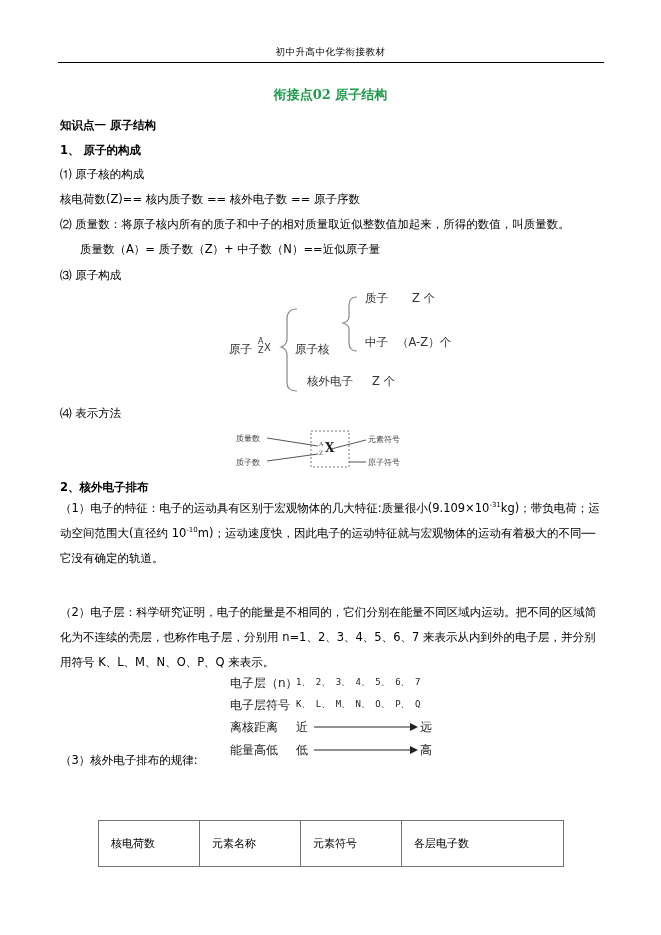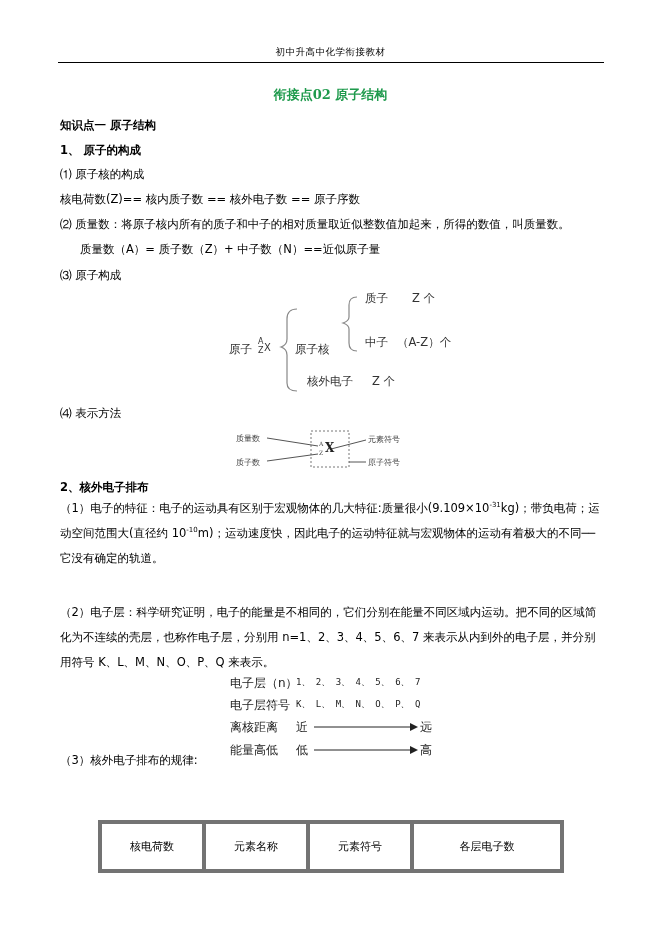--- a/index.html
+++ b/index.html
@@ -12,21 +12,21 @@
                font-family: "DejaVu Serif", "Liberation Serif", serif; }
   .line { left: 60px; font-size: 11.5px; white-space: nowrap; }
   .bold { font-weight: bold; }
   .para { left: 60px; width: 545px; font-size: 11.5px; line-height: 25px; }
   sup { font-size: 7px; vertical-align: super; line-height: 0; }
   .diag-text { font-size: 11.5px; color: #333; white-space: nowrap; }
   .small-diag { font-size: 8px; color: #444; white-space: nowrap; font-family: "DejaVu Serif", serif; }
   .shell-row { font-size: 12px; color: #222; white-space: nowrap; }
   .mono { font-family: "DejaVu Sans Mono", "Liberation Mono", monospace; font-size: 9px; }
   table.elec { position: absolute; left: 98px; top: 820px; width: 466px; border-collapse: collapse; font-size: 11px; }
-  table.elec th { border: 4px solid #737373; height: 21px; font-weight: normal; text-align: center; padding: 12px; }
+  table.elec th { border: 1px solid #737373; height: 21px; font-weight: normal; text-align: left; padding: 12px; }
 </style>
 </head>
 <body>
 
 <div class="abs header-title">初中升高中化学衔接教材</div>
 <div class="abs header-rule"></div>
 
 <div class="abs doc-title">衔接点02  原子结构</div>
 
 <div class="abs line bold" style="top:118px;">知识点一  原子结构</div>

